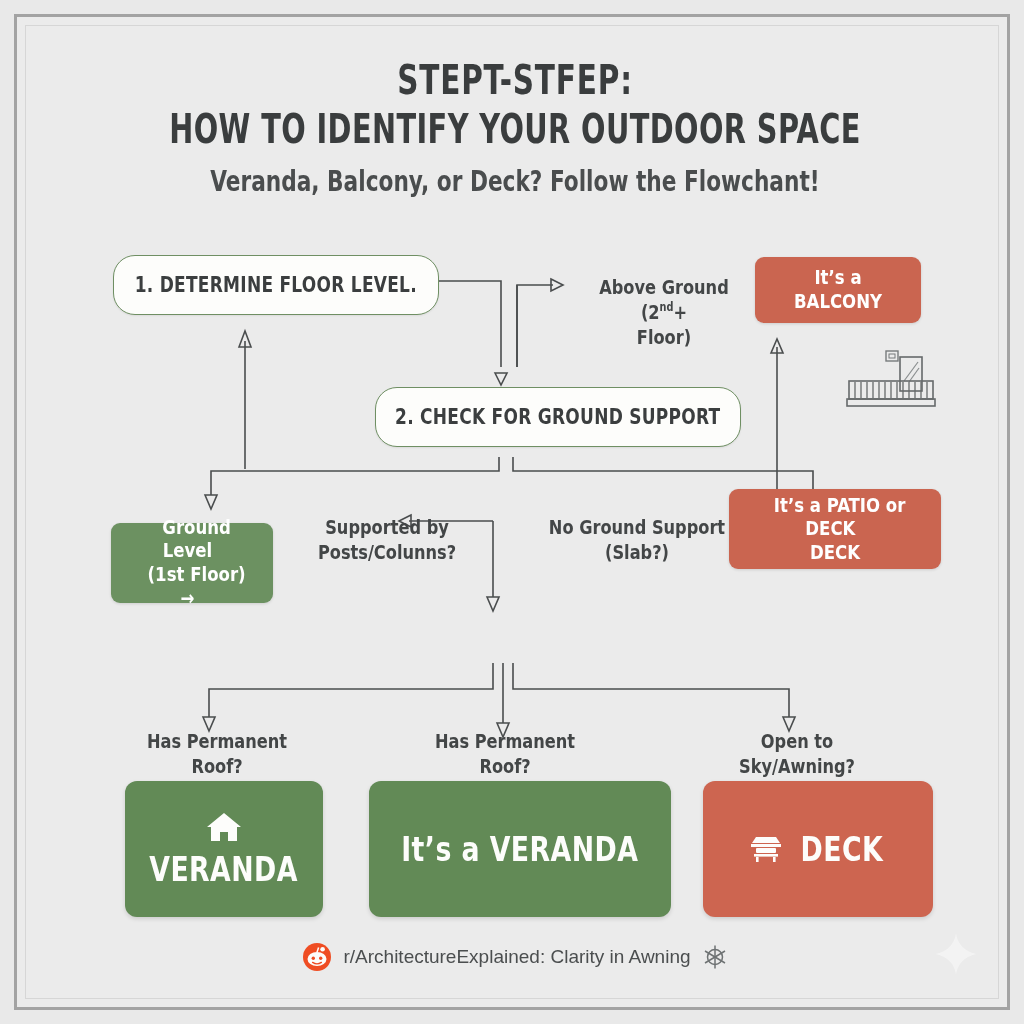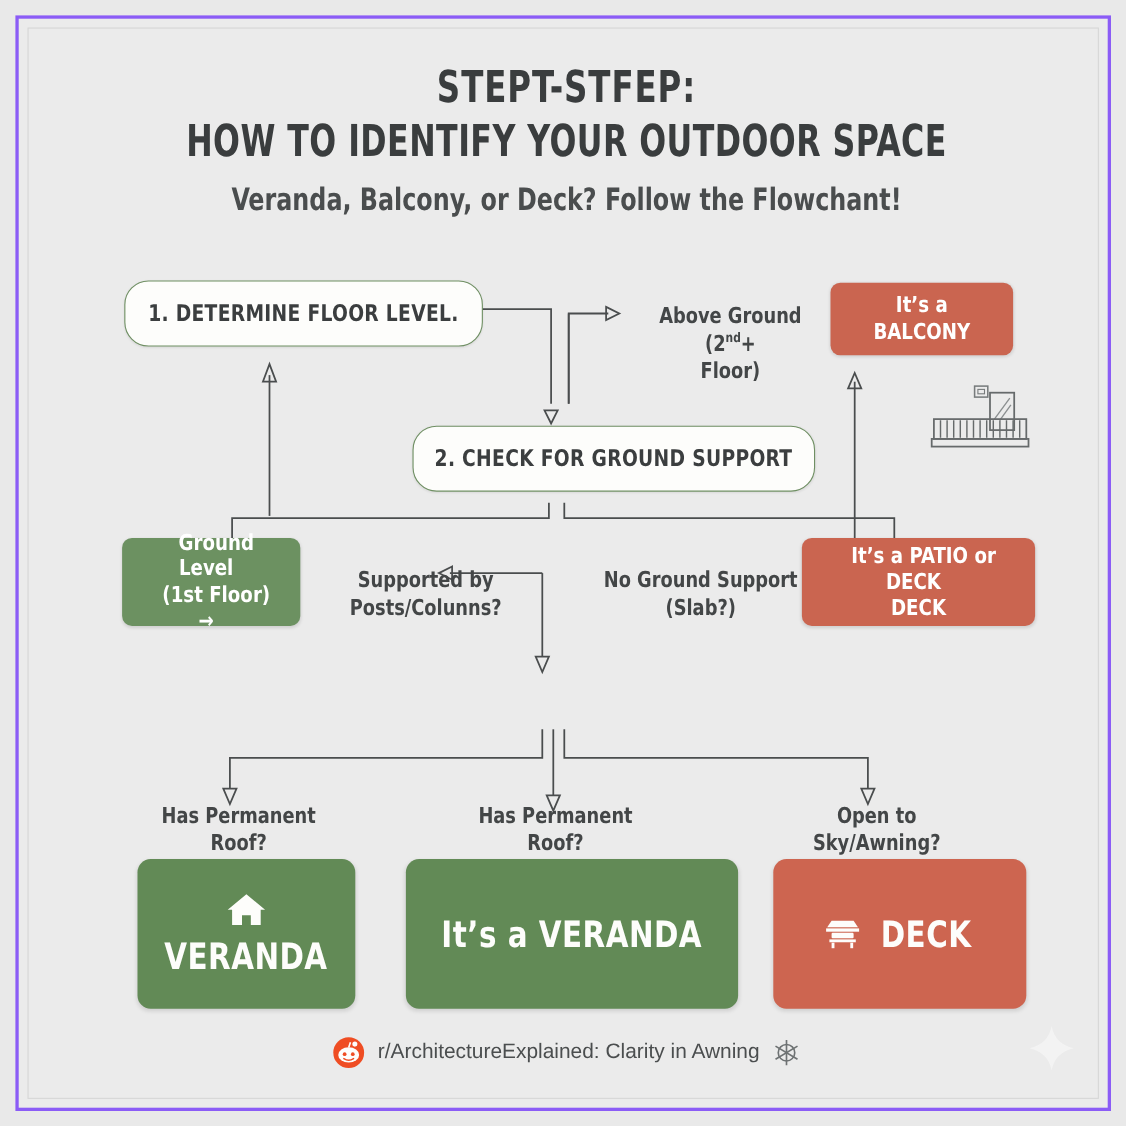--- a/index.html
+++ b/index.html
@@ -6,21 +6,21 @@
   body{
     width:1024px;height:1024px;
     background:#e9e9e9;
     font-family:"Liberation Sans", sans-serif;
     overflow:hidden;
   }
   .poster{
     position:absolute;left:14px;top:14px;
     width:996px;height:996px;
     background:#ebebeb;
-    border:3px solid #8b5cf6;
+    border:3px solid #a3a3a3;
     box-sizing:border-box;
   }
   .inner-frame{
     position:absolute;left:8px;top:8px;right:8px;bottom:8px;
     border:1px solid #d6d6d6;
     box-sizing:border-box;
     pointer-events:none;
   }
 
   
@@ -66,21 +66,21 @@
     display:flex;align-items:center;justify-content:center;
     text-align:center;
     box-shadow:0 1px 3px rgba(0,0,0,.12);
   }
   .pill span{
     font-family:"DejaVu Sans Condensed","Liberation Sans Narrow","Liberation Sans",sans-serif;
     font-weight:700;color:#fff;font-size:20px;line-height:1.18;
     transform:scaleX(.92);transform-origin:center;
     padding:0 10px;
   }
-  .pill.green{background:#6c9161;}
+  .pill.green{background:#6c9161;margin-top:34px;}
   .pill.red{background:#ca6550;}
 
   
   .cond{
     position:absolute;
     font-family:"DejaVu Sans Condensed","Liberation Sans Narrow","Liberation Sans",sans-serif;
     font-weight:700;font-size:20px;color:#434647;
     text-align:center;line-height:1.25;
     transform:scaleX(.9);transform-origin:center;
   }

